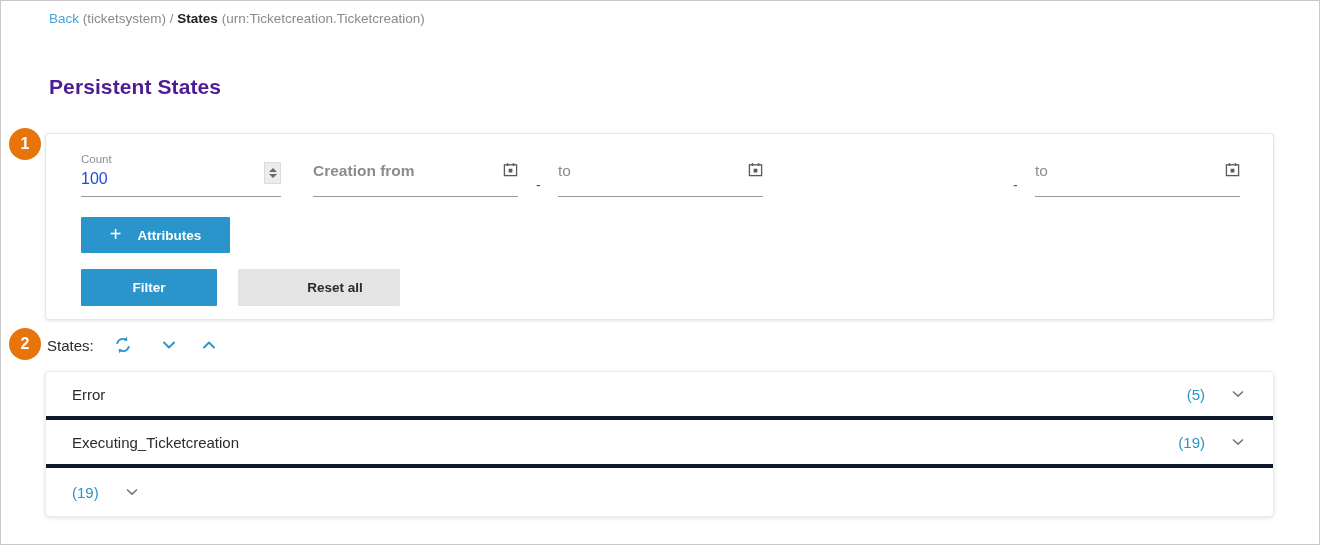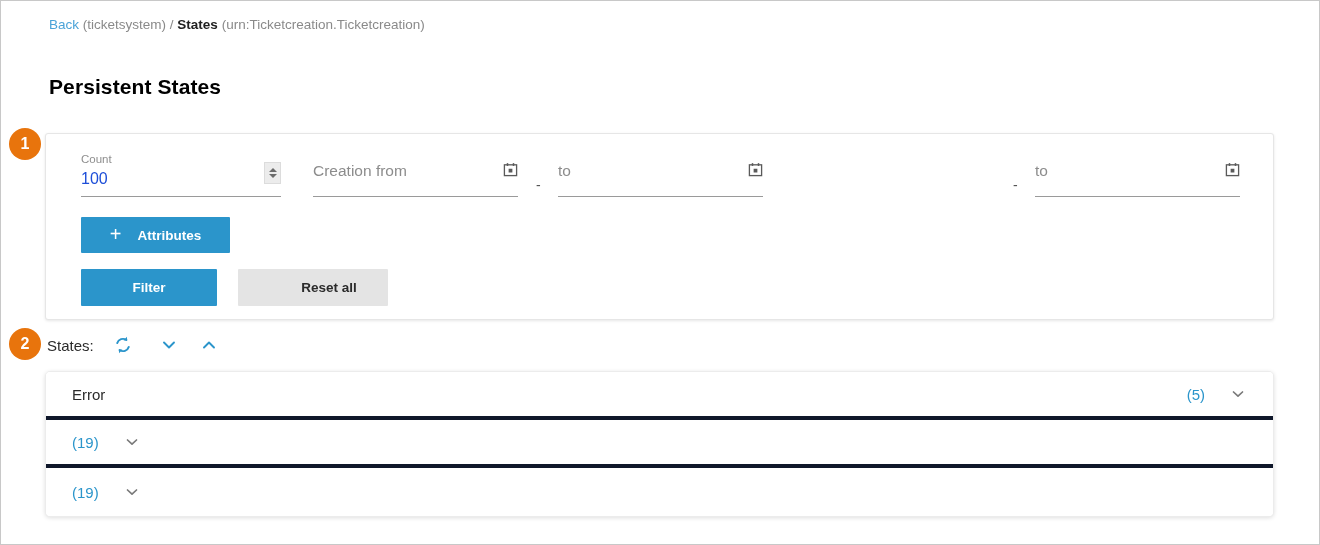--- a/index.html
+++ b/index.html
@@ -17,21 +17,21 @@
     width: 1320px;
     height: 545px;
     border: 1px solid #c8c8c8;
     background: #ffffff;
   }
 
   
   .breadcrumb {
     position: absolute;
     left: 48px;
-    top: 15px;
+    top: 9px;
     font-size: 13.5px;
     color: #8a8a8a;
     white-space: nowrap;
     line-height: 18px;
   }
   .breadcrumb .link {
     color: #4aa3d8;
     cursor: pointer;
   }
   .breadcrumb .sep { color: #8a8a8a; }
@@ -40,21 +40,21 @@
     font-weight: bold;
   }
 
   
   .page-title {
     position: absolute;
     left: 48px;
     top: 74px;
     font-size: 21px;
     font-weight: bold;
-    color: #000000;
+    color: #4c1d95;
     letter-spacing: .1px;
   }
 
   
   .step-badge {
     position: absolute;
     width: 32px;
     height: 32px;
     border-radius: 50%;
     background: #e8740c;
@@ -142,21 +142,21 @@
     border-bottom: 4px solid #6b6b6b;
   }
   .spinner .tri-down {
     width: 0; height: 0;
     border-left: 4px solid transparent;
     border-right: 4px solid transparent;
     border-top: 4px solid #6b6b6b;
   }
 
   .date-field { top: 19px; width: 205px; }
-  .creation-from { left: 267px; }
+  .creation-from { left: 267px; font-weight: bold; }
   .creation-to   { left: 512px; }
   .update-from   { left: 744px; }
   .update-to     { left: 989px; }
 
   .cal-icon {
     position: absolute;
     right: 0px;
     top: 9px;
     width: 15px;
     height: 15px;
@@ -197,21 +197,21 @@
     margin-right: 16px;
     line-height: 1;
     margin-top: -2px;
   }
   .btn-filter {
     left: 35px; top: 135px;
     width: 136px; height: 37px;
   }
   .btn-reset {
     left: 192px; top: 135px;
-    width: 150px; height: 37px; padding-left: 32px;
+    width: 162px; height: 37px; padding-left: 32px;
   }
 
   
   .states-bar {
     position: absolute;
     left: 46px;
     top: 332px;
     display: flex;
     align-items: center;
     height: 24px;
@@ -393,20 +393,21 @@
       <span class="state-name">Error</span>
       <span class="state-count">(5)</span>
       <span class="row-chevron">
         <svg width="18" height="18" viewBox="0 0 18 18">
           <path d="M4.5 7L9 11.2L13.5 7" fill="none" stroke="#7a7a7a" stroke-width="1.7" stroke-linecap="round" stroke-linejoin="round"></path>
         </svg>
       </span>
     </div>
 
     <div class="state-row">
+      <span class="state-name">Executing_Ticketcreation</span>
       <span class="state-count">(19)</span>
       <span class="row-chevron">
         <svg width="18" height="18" viewBox="0 0 18 18">
           <path d="M4.5 7L9 11.2L13.5 7" fill="none" stroke="#7a7a7a" stroke-width="1.7" stroke-linecap="round" stroke-linejoin="round"></path>
         </svg>
       </span>
     </div>
 
     <div class="state-row">
       <span class="state-count">(19)</span>

